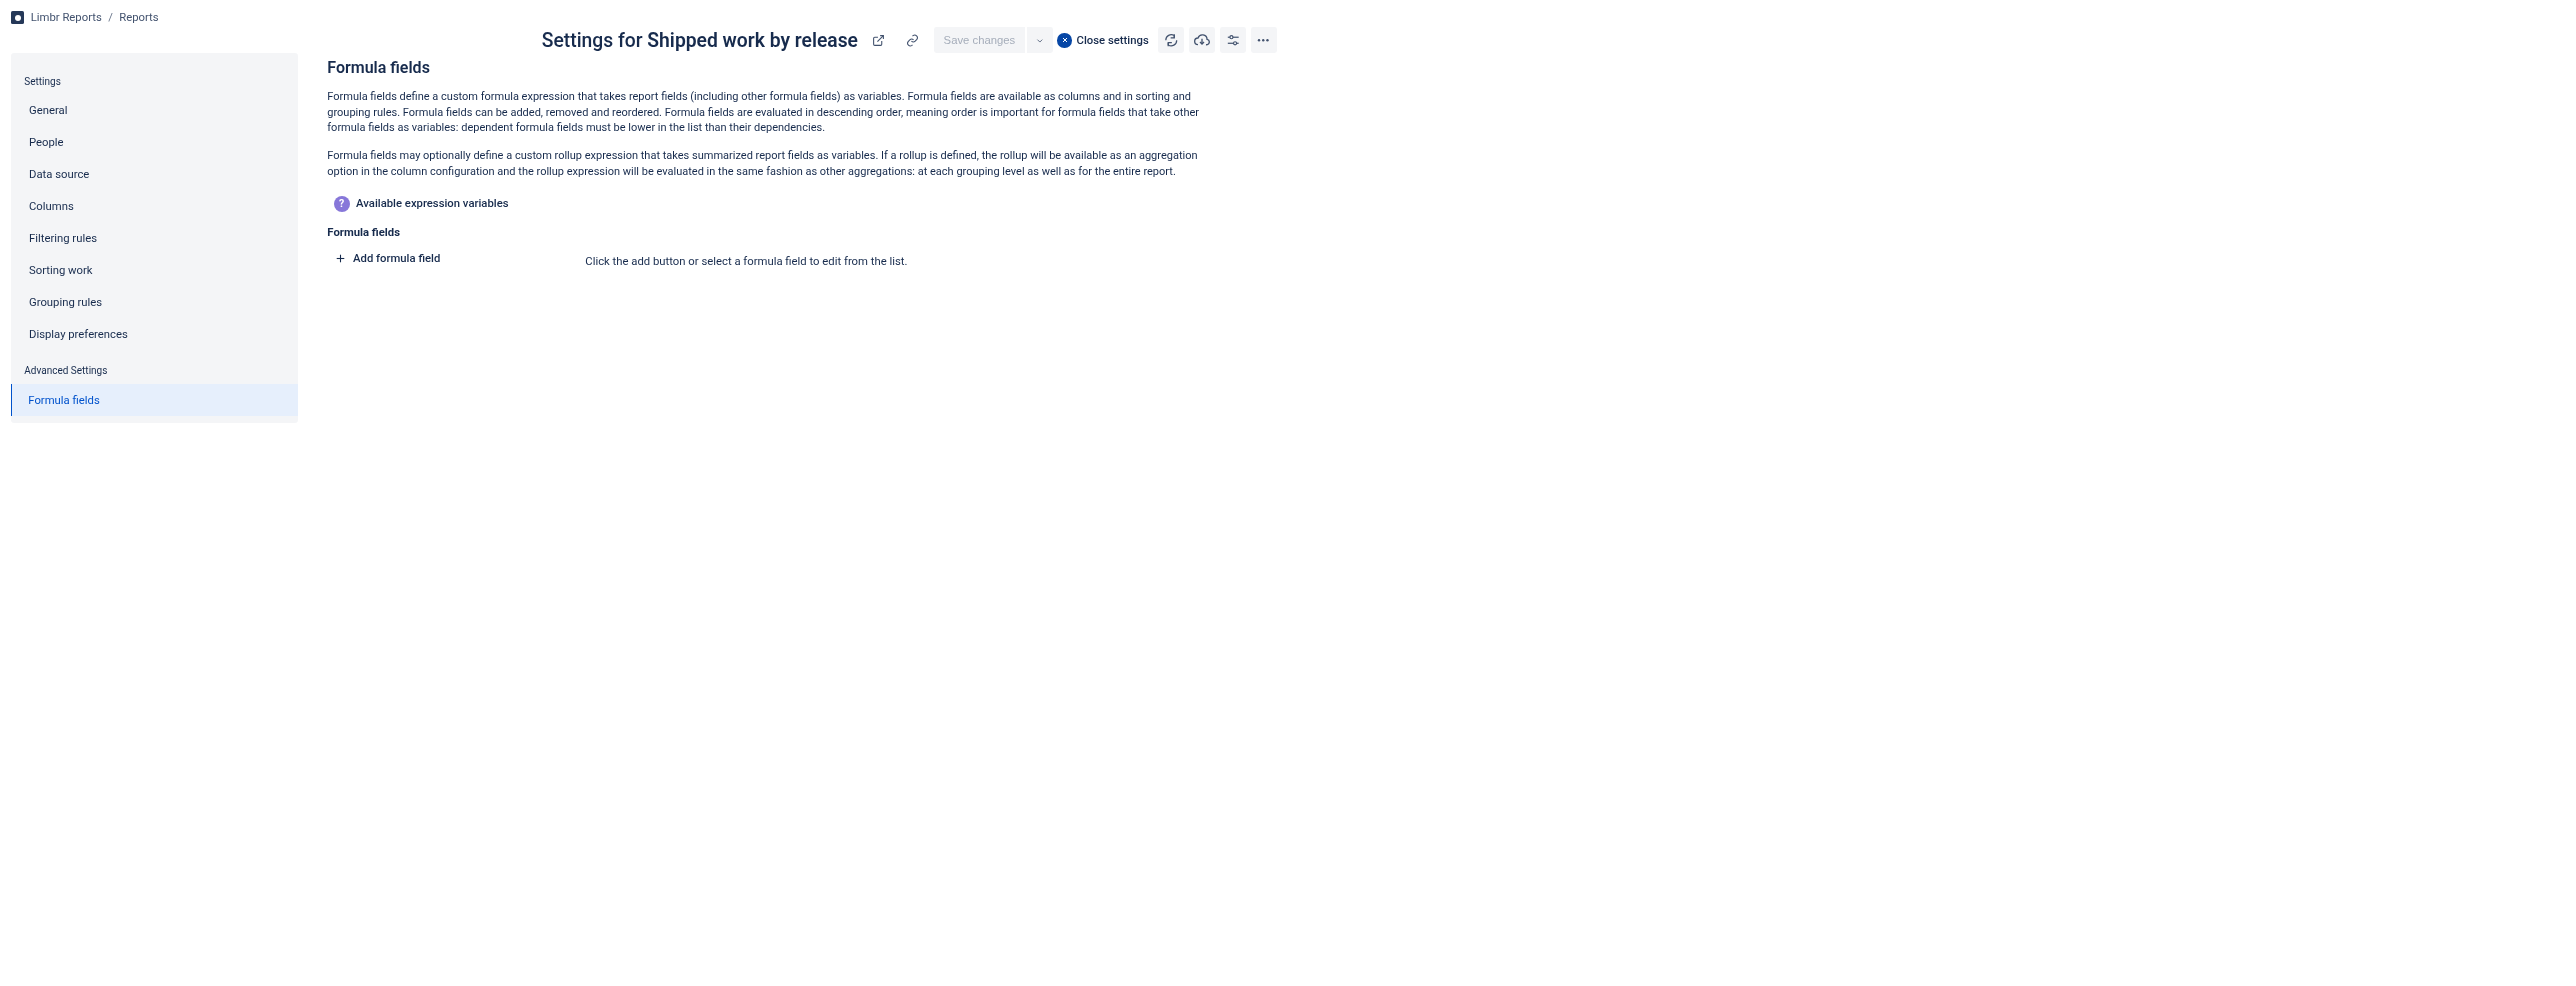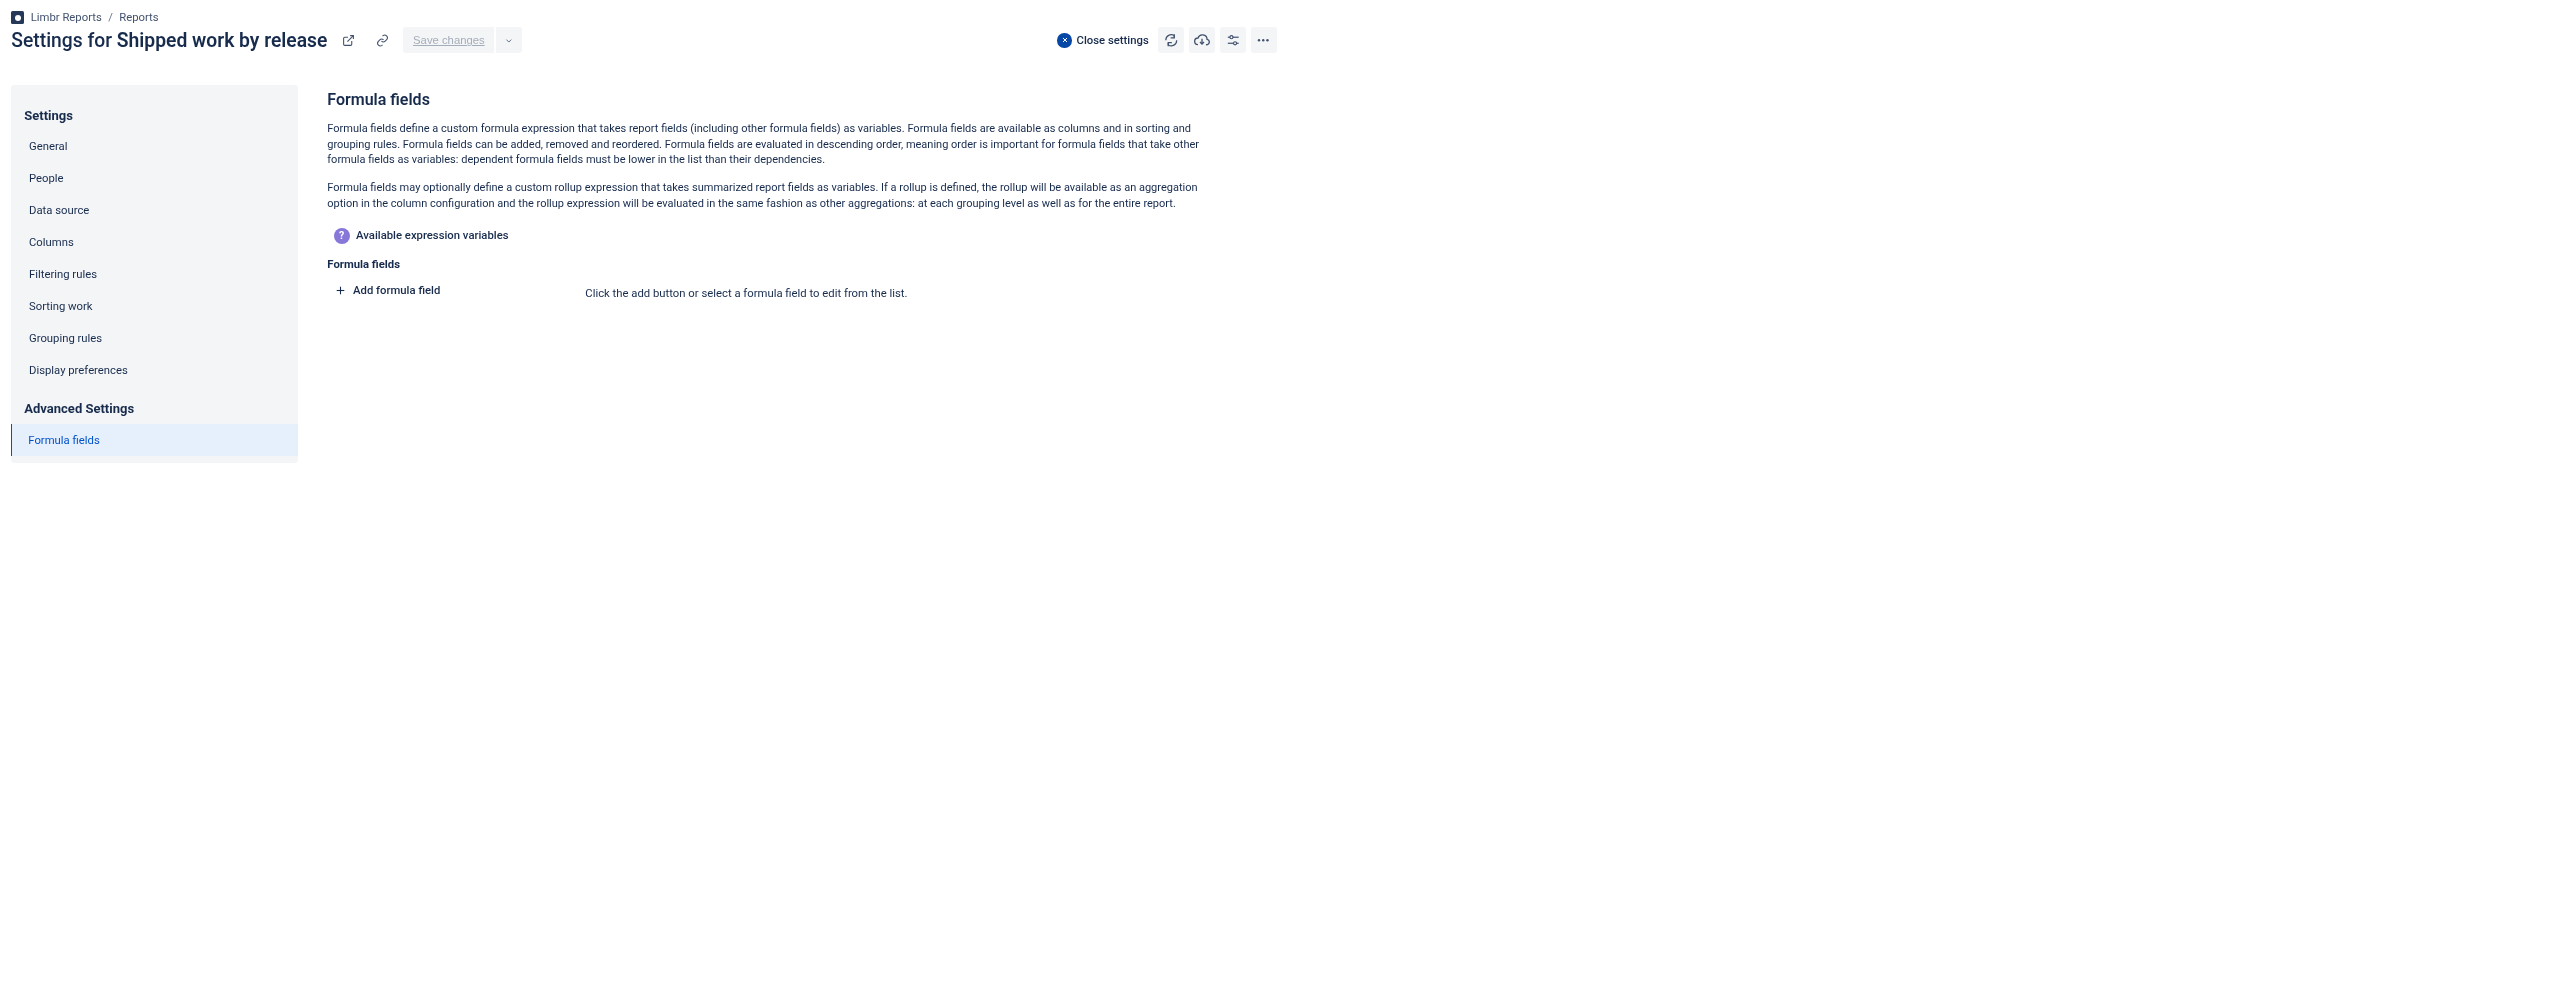--- a/index.html
+++ b/index.html
@@ -25,22 +25,22 @@
     width: 13px; height: 13px; background: #253858;
     display: inline-flex; align-items: center; justify-content: center;
     border-radius: 1.6px; position: relative;
   }
   .breadcrumb .logo-icon::after{
     content:""; width:6.4px; height:6.4px; background:#fff; border-radius:50%;
   }
   .header-row {
     display: flex;
     align-items: center;
-    justify-content: space-between;
-    margin-bottom: 32px;
+    justify-content: flex-end;
+    margin-bottom: 0;
   }
   .header-left {
     display: flex;
     align-items: center;
     gap: 8px;
   }
   .page-title {
     font-size: 19.3px;
     font-weight: 500;
     color: #172B4D;
@@ -51,21 +51,21 @@
     display: inline-flex; align-items: center; justify-content: center;
     border-radius: 2.4px; background: transparent; border: none;
     cursor: pointer; color: #42526E;
   }
   .icon-btn.light { background: #F4F5F7; }
   .btn {
     height: 26px; padding: 0 9.7px;
     border-radius: 2.4px; border: none;
     background: #F4F5F7; color: #A5ADBA;
     font-size: 11.3px; font-weight: 500; cursor: not-allowed;
-    display: inline-flex; align-items: center; text-decoration: underline;
+    display: inline-flex; align-items: center;
   }
   .btn-split { display:inline-flex; }
   .btn-split .btn { border-top-right-radius:0; border-bottom-right-radius:0;}
   .btn-split .chev { width:26px; border-top-left-radius:0; border-bottom-left-radius:0; background:#F4F5F7; margin-left:1.6px;}
   .header-right { display: flex; align-items: center; gap: 4.8px; }
   .close-settings {
     display: inline-flex; align-items: center; gap: 4.8px;
     cursor: pointer; font-weight: 500; color: #172B4D;
     padding: 0 4.8px;
   }
@@ -75,21 +75,21 @@
   }
   .main-layout { display: flex; gap: 29px; }
   .sidebar {
     width: 287px;
     background: #F4F5F7;
     border-radius: 3.2px;
     padding: 16px 0 6.4px 0;
     align-self: flex-start;
   }
   .sidebar-heading {
-    font-size: 13px; font-weight: 700; color: #172B4D;
+    font-size: 10px; font-weight: 400; color: #172B4D;
     padding: 6.4px 13px 8px 13px;
   }
   .sidebar-item {
     display: flex; align-items: center;
     height: 32px; padding: 0 17.7px;
     color: #172B4D; cursor: pointer;
     font-size: 11.3px;
   }
   .sidebar-item.selected {
     background: #E6EFFC; color: #0052CC;

